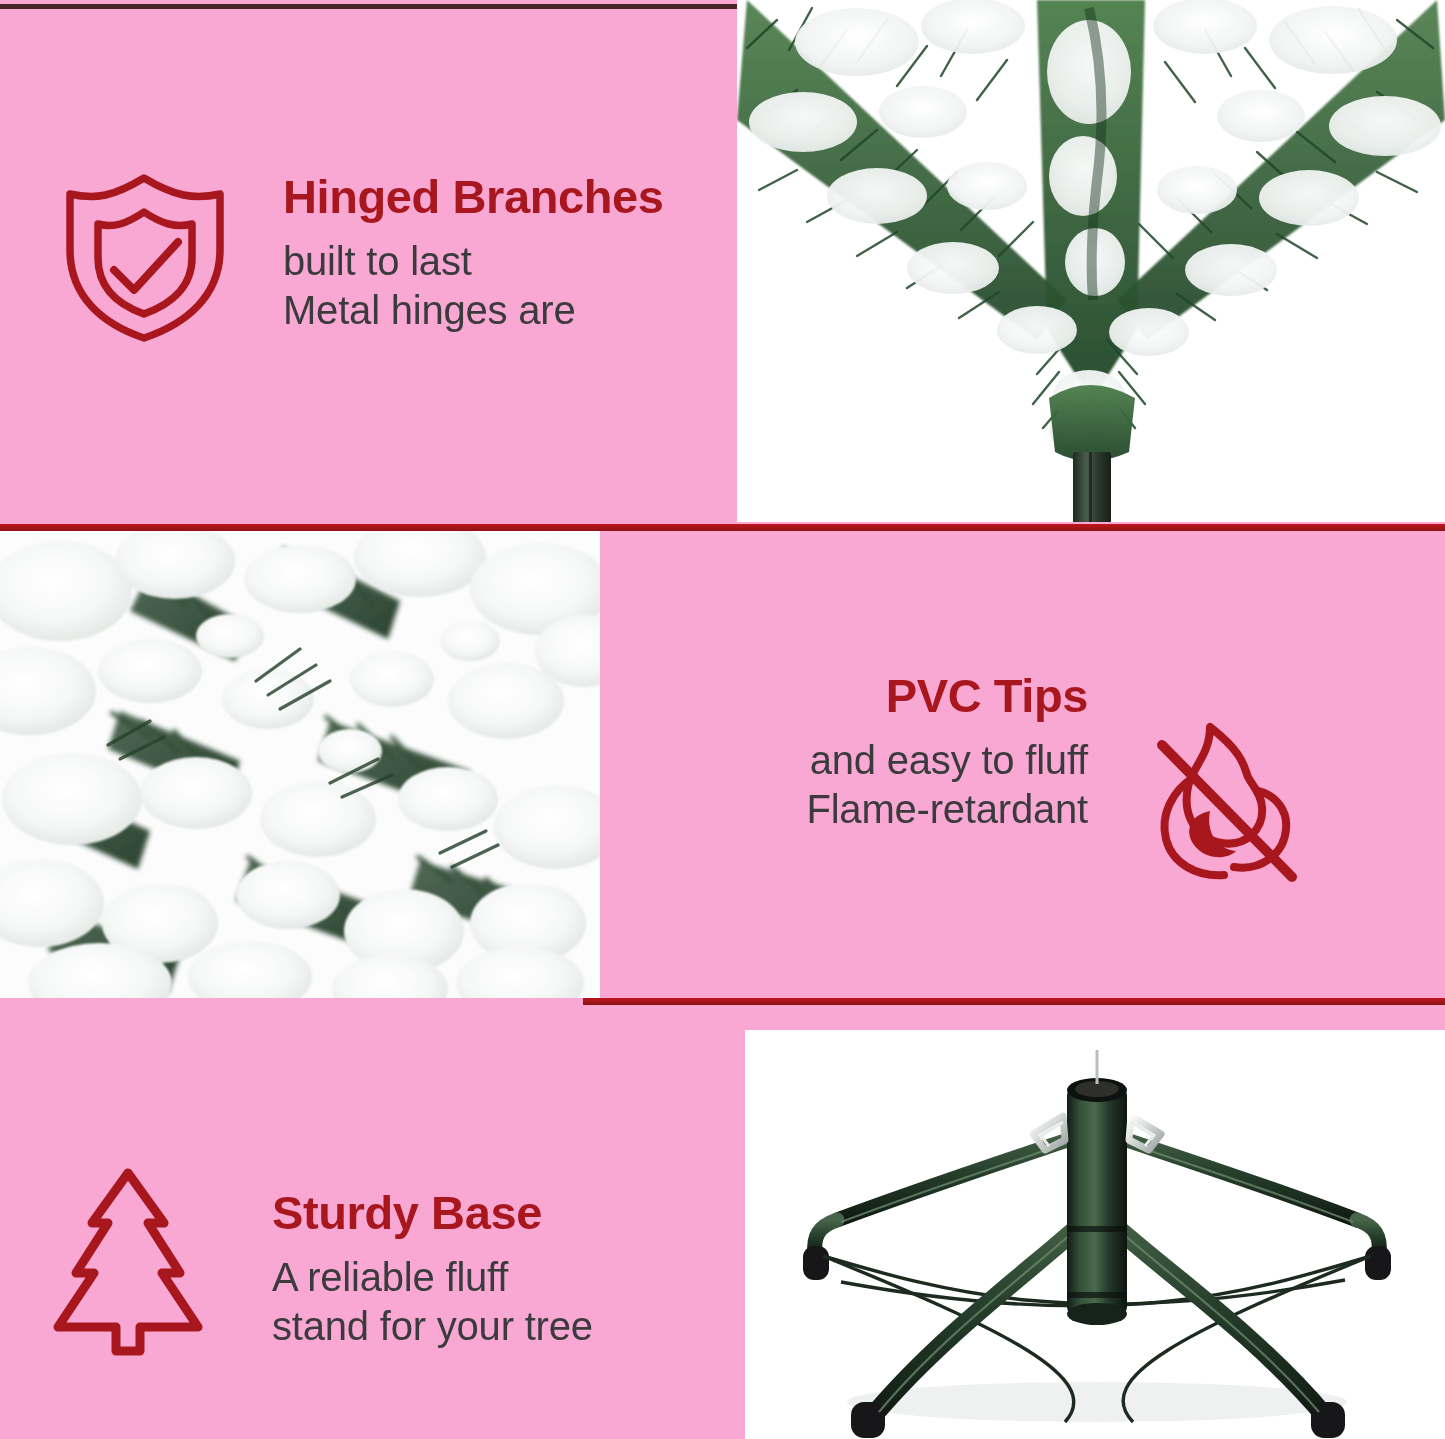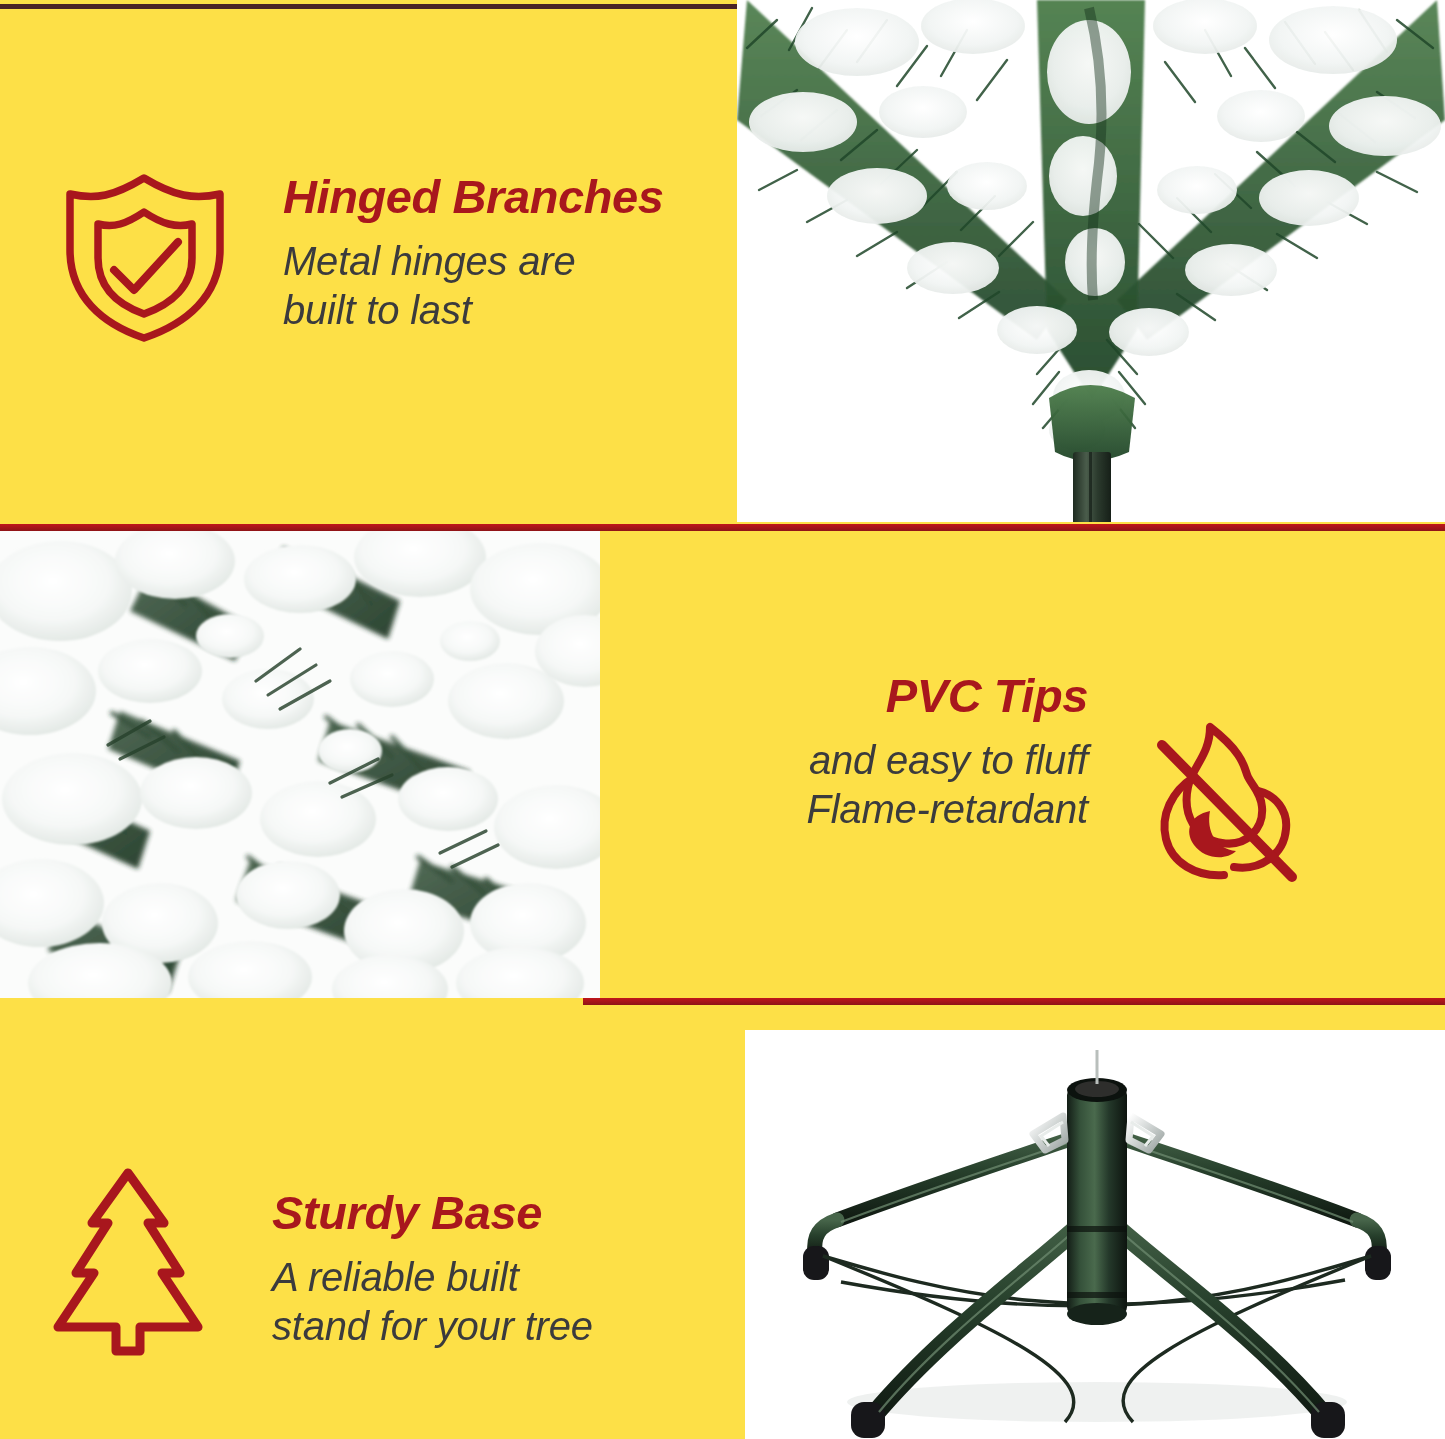--- a/index.html
+++ b/index.html
@@ -5,22 +5,21 @@
   * { margin:0; padding:0; box-sizing:border-box; }
   html,body{
     width:1445px; height:1439px;
     background:#fff;
     font-family:"Liberation Sans", sans-serif;
     overflow:hidden;
   }
   #infographic{
     position:relative;
     width:1445px; height:1439px;
-    background:#fde047;
-    font-style:italic;
+    background:#f9a8d4;
   }
 
   
   .rule-top{
     position:absolute; left:0; top:4px; width:737px; height:5px;
     background:#4a2326;
   }
   .rule-mid-1{
     position:absolute; left:0; top:524px; width:1445px; height:7px;
     background:linear-gradient(#c0161b,#8e1317);
@@ -217,22 +216,22 @@
                    C60 138 42 120 42 92 Z"></path>
 
           <path d="M58 104 L78 124 L122 76" stroke-width="8"></path>
         </g>
       </svg>
     </div>
 
     <div class="feature" id="hinged-text">
       <div class="headline">Hinged Branches</div>
       <div class="subline">
+        <span>built to last</span>
         <span>Metal hinges are</span>
-        <span>built to last</span>
       </div>
     </div>
   </div>
 
   <div class="rule-mid-1"></div>
 
   <div id="panel-pvc">
 
     <div id="photo-flocked">
       <svg width="600" height="467" viewBox="0 0 600 467">
@@ -380,21 +379,21 @@
                    L6 162
                    L42 108 L24 108
                    L56 58 L40 58 Z"></path>
         </g>
       </svg>
     </div>
 
     <div class="feature" id="base-text">
       <div class="headline">Sturdy Base</div>
       <div class="subline">
-        <span>A reliable built</span>
+        <span>A reliable fluff</span>
         <span>stand for your tree</span>
       </div>
     </div>
 
     <div id="photo-stand">
       <svg width="700" height="409" viewBox="0 0 700 409">
         <defs>
           <linearGradient id="tube" x1="0" y1="0" x2="1" y2="0">
             <stop offset="0%" stop-color="#131d16"></stop>
             <stop offset="22%" stop-color="#35513a"></stop>

